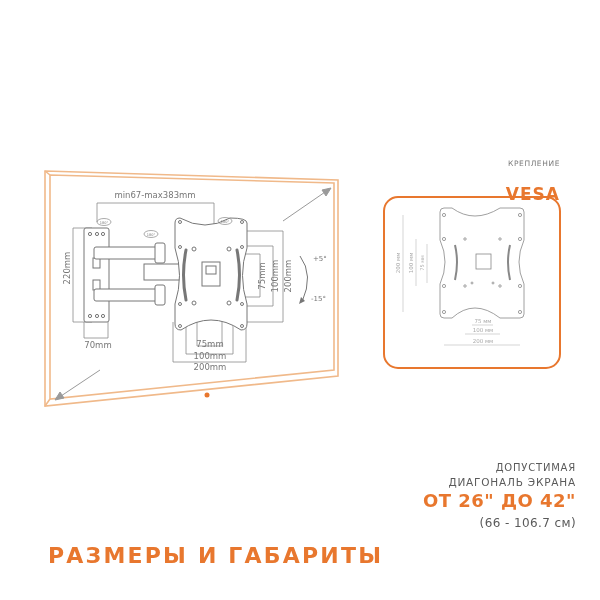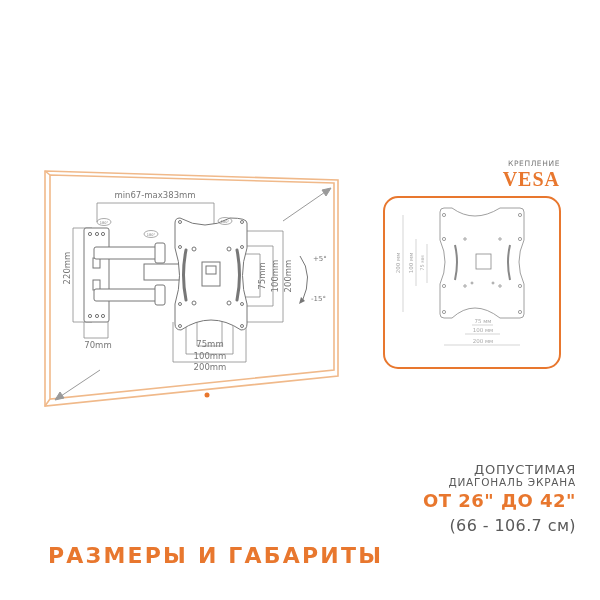--- a/index.html
+++ b/index.html
@@ -1,26 +1,26 @@
 <!DOCTYPE html>
 <html><head>
 <meta charset="utf-8">
 <style>
   html,body{margin:0;padding:0;background:#ffffff;}
   body{width:600px;height:600px;position:relative;overflow:hidden;font-family:"DejaVu Sans", sans-serif;}
   .abs{position:absolute;}
   svg text{font-family:"DejaVu Sans", sans-serif;}
   .vesa-caption{position:absolute;left:383px;width:177px;text-align:right;}
   .vesa-sub{top:159px;font-size:7.5px;letter-spacing:0.6px;color:#7a7a7a;}
-  .vesa-title{top:168px;font-size:20px;font-weight:bold;letter-spacing:1px;font-family:Liberation Serif, serif;}
+  .vesa-title{top:184px;font-size:17px;font-weight:bold;letter-spacing:1px;}
   .spec{position:absolute;right:24px;text-align:right;}
-  .spec-l1{top:462px;font-size:13px;letter-spacing:0.8px;color:#5a5a5a;}
+  .spec-l1{top:462px;font-size:10px;letter-spacing:0.8px;color:#5a5a5a;}
   .spec-l2{top:476px;font-size:10.5px;letter-spacing:0.8px;color:#5a5a5a;text-align:center;}
   .spec-range{top:490px;font-size:18px;font-weight:bold;letter-spacing:0.5px;}
-  .spec-cm{top:516px;font-size:16px;color:#5a5a5a;letter-spacing:0.4px;}
+  .spec-cm{top:516px;font-size:12px;color:#5a5a5a;letter-spacing:0.4px;}
   .page-title{position:absolute;left:28px;top:543px;font-size:22px;font-weight:bold;letter-spacing:2.2px;margin-left:20px;}
 </style>
 </head>
 <body>
 
 <svg class="abs" style="left:0;top:0" width="600" height="600" viewBox="0 0 600 600">
 
   <g fill="none" stroke="#f0b98a" stroke-width="1.6">
     <polygon points="45,171 338,180 338,376 45,406"></polygon>
     <polygon points="50,175 334,183 334,370 50,399"></polygon>

